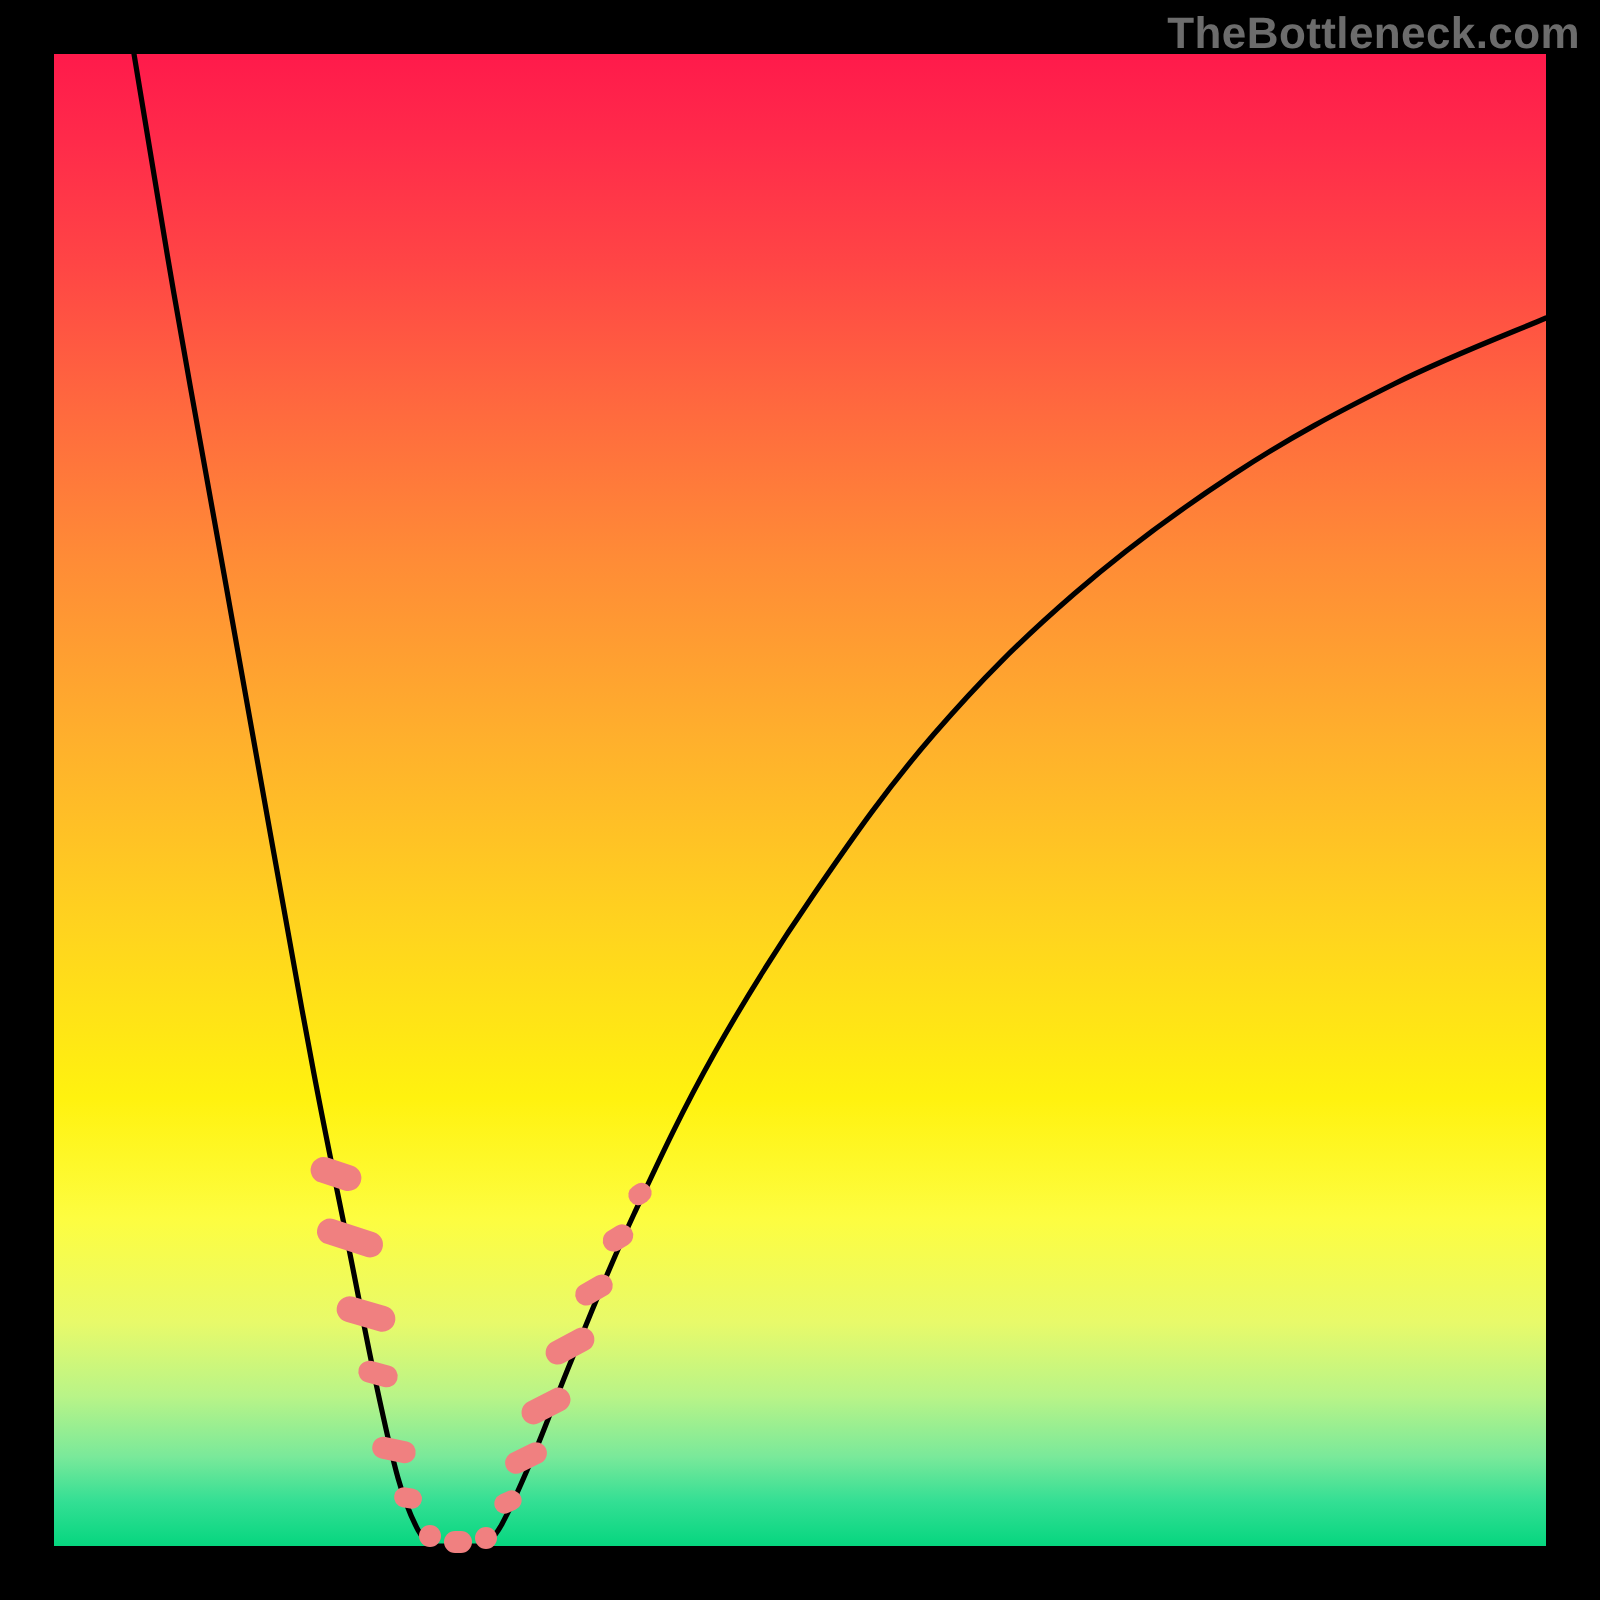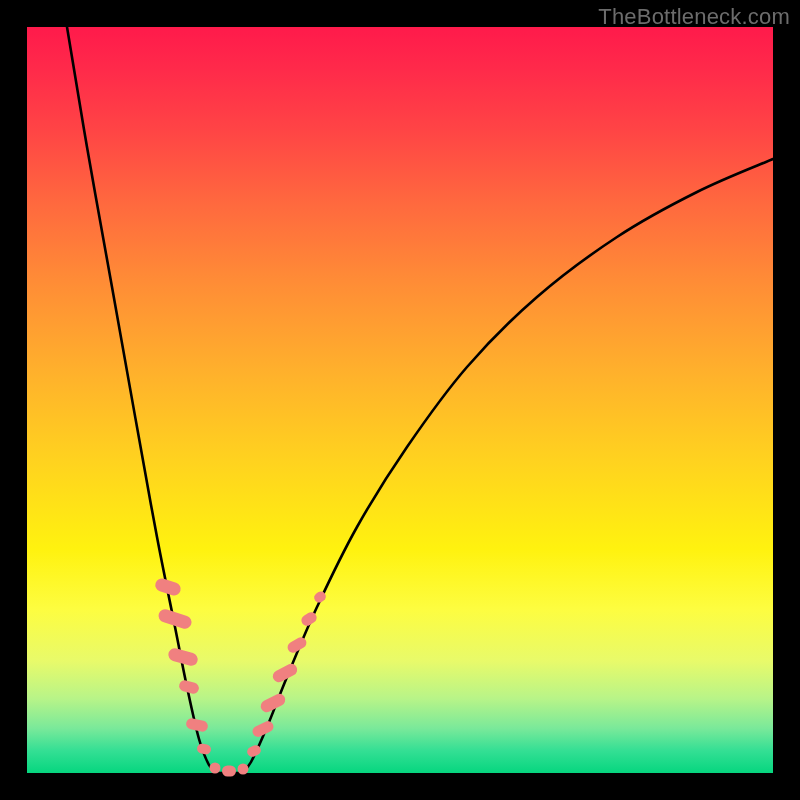--- a/index.html
+++ b/index.html
@@ -34,21 +34,21 @@
       #06d67f 100%
     );
   }
   .watermark {
     position: absolute;
     top: 4px;
     right: 10px;
     color: #6c6c6c;
     font-size: 22px;
     letter-spacing: 0.2px;
-    font-weight: 400;
+    font-weight: 700;
     user-select: none;
   }
   svg.curves {
     position: absolute;
     left: 27px;
     top: 27px;
     width: 746px;
     height: 746px;
     overflow: visible;
   }

